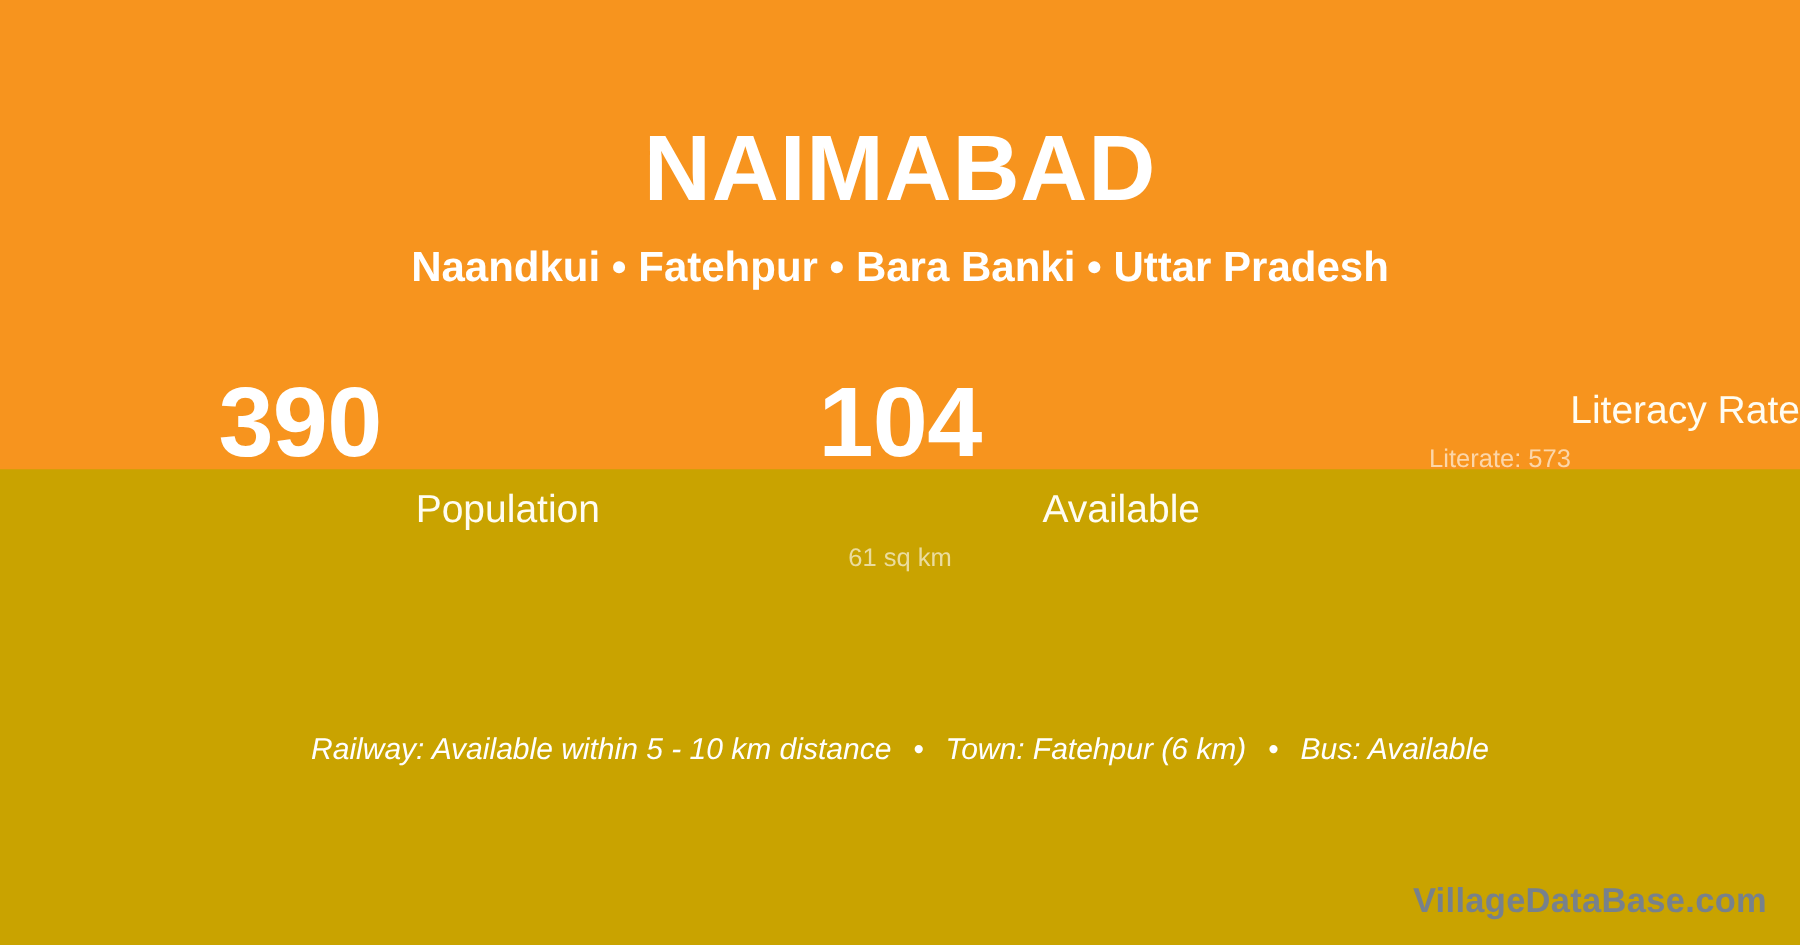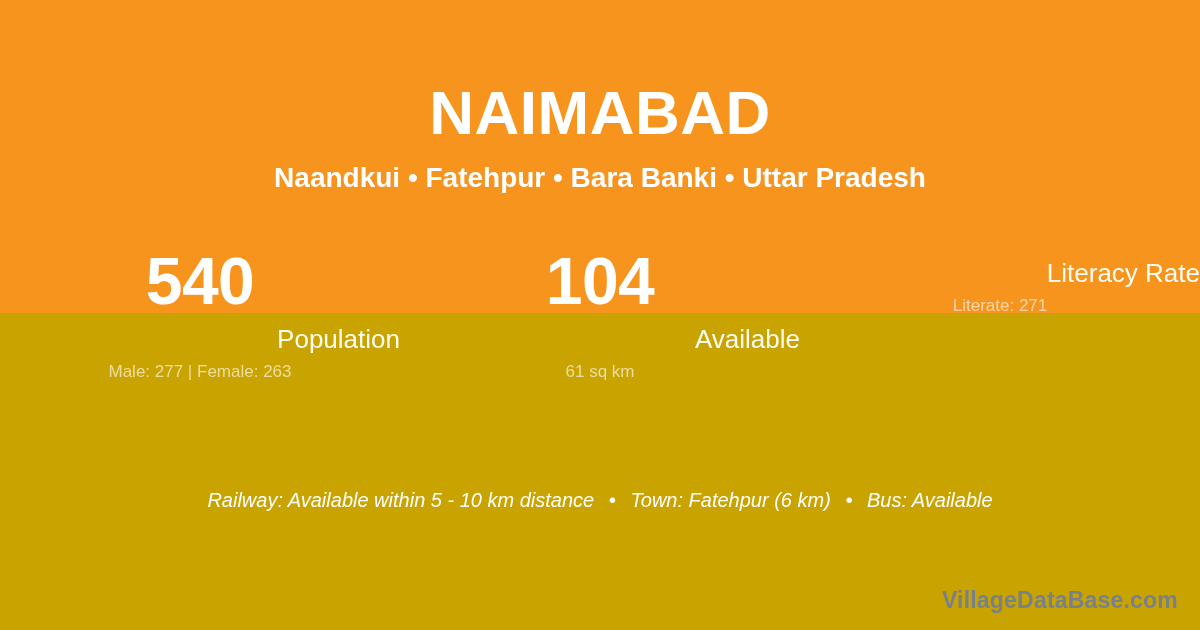--- a/index.html
+++ b/index.html
@@ -156,34 +156,33 @@
   <div class="band-bottom"></div>
 
   <div class="header">
     <h1 class="title">NAIMABAD</h1>
     <p class="subtitle">Naandkui • Fatehpur • Bara Banki • Uttar Pradesh</p>
   </div>
 
   <div class="stats">
 
     <div class="stat">
-      <span class="stat-value">540</span>
+      <span class="stat-value">390</span>
       <span class="stat-label">Population</span>
-      <span class="stat-sub">Male: 277 | Female: 263</span>
     </div>
 
     <div class="stat">
       <span class="stat-value">104</span>
       <span class="stat-label">Available</span>
       <span class="stat-sub">61 sq km</span>
     </div>
 
     <div class="stat">
       <span class="stat-label">Literacy Rate</span>
-      <span class="stat-sub">Literate: 271</span>
+      <span class="stat-sub">Literate: 573</span>
     </div>
 
   </div>
 
   <div class="amenities">
     <span>Railway: Available within 5 - 10 km distance</span>
     <span class="sep">•</span>
     <span>Town: Fatehpur (6 km)</span>
     <span class="sep">•</span>
     <span>Bus: Available</span>

